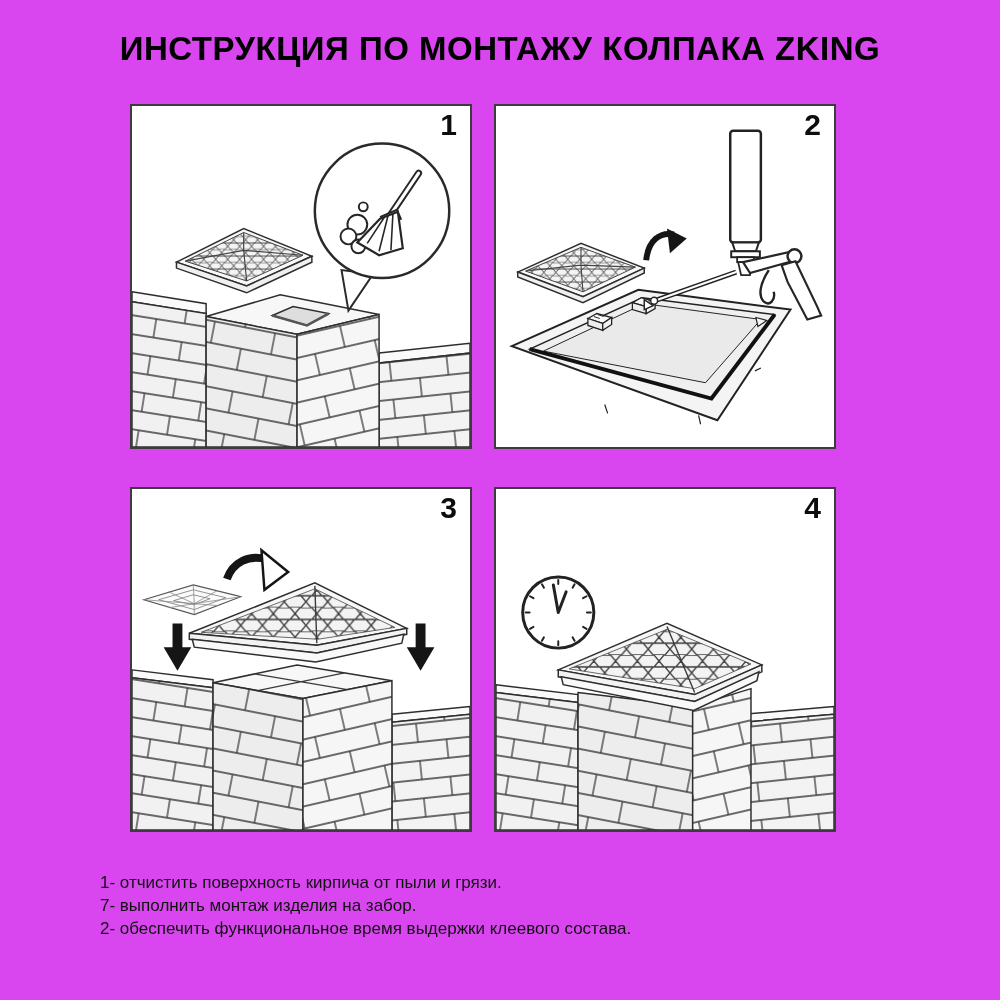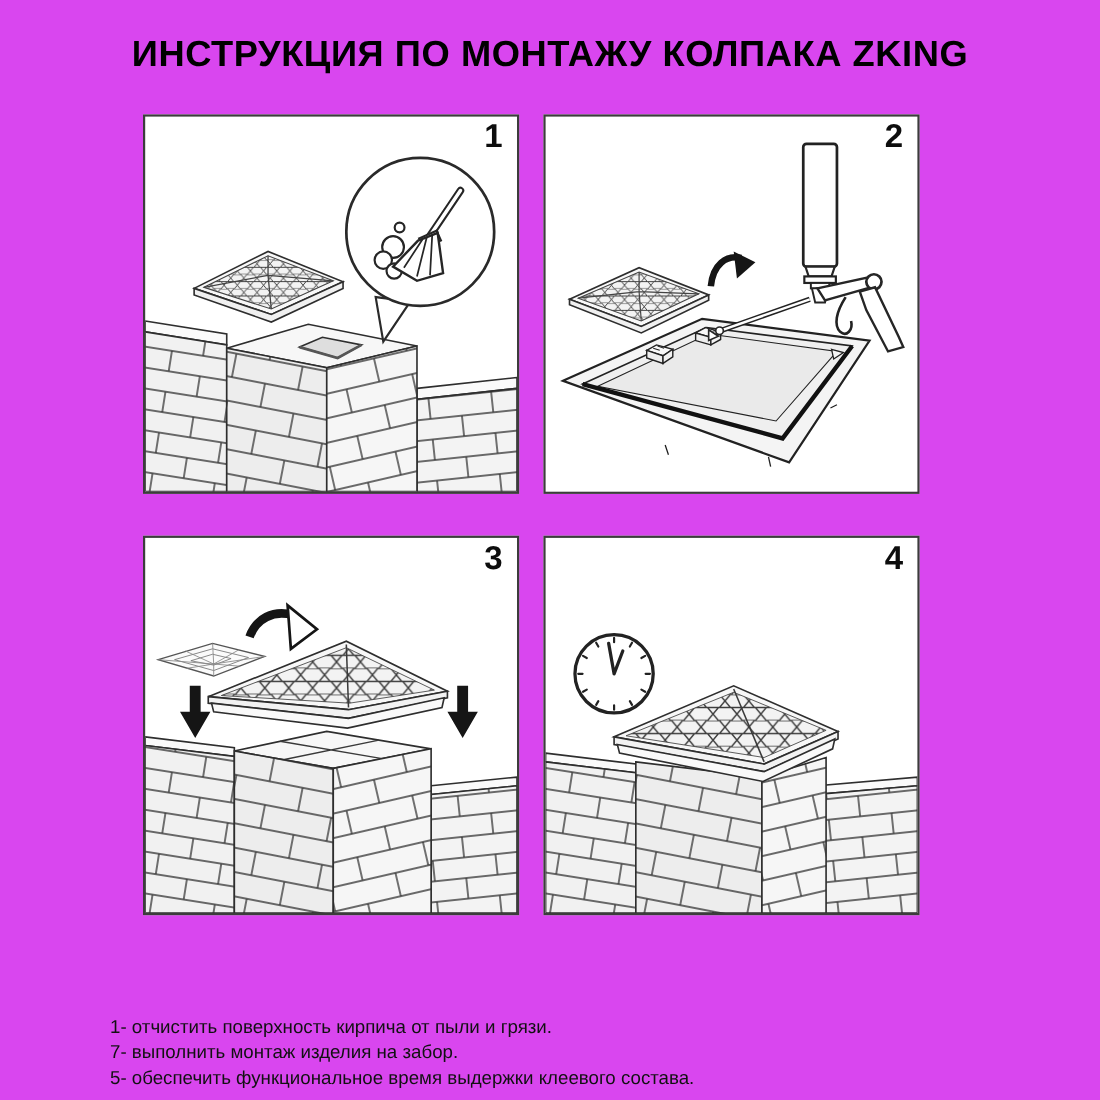--- a/index.html
+++ b/index.html
@@ -6,21 +6,21 @@
   .page{position:relative;width:1000px;height:1000px;background:#d946ef;overflow:hidden;
         font-family:"Liberation Sans",sans-serif;color:#000;}
   .title{position:absolute;top:30px;left:0;width:100%;text-align:center;
          font-size:33px;font-weight:bold;letter-spacing:.5px;white-space:nowrap;}
   .panel{position:absolute;width:342px;height:345px;border:2px solid #3c3c3c;
          background:#fff;box-sizing:border-box;}
   .p1{left:130px;top:104px;} .p2{left:494px;top:104px;}
   .p3{left:130px;top:487px;} .p4{left:494px;top:487px;}
   svg.scene{position:absolute;left:0;top:0;width:100%;height:100%;display:block;}
   .panel-num{position:absolute;top:2px;right:13px;font-size:30px;font-weight:bold;color:#0d0d0d;}
-  .steps{position:absolute;left:100px;top:922px;font-size:17px;line-height:23px;color:#111;}
+  .steps{position:absolute;left:100px;top:871px;font-size:17px;line-height:23px;color:#111;}
   .ln{stroke:#2e2e2e;stroke-width:1.5;}
   .strip{fill:#fafafa;stroke:#2e2e2e;stroke-width:1.5;}
   .wh{fill:#fff;stroke:#262626;}
 </style>
 </head>
 <body>
 
 <svg width="0" height="0" style="position:absolute" aria-hidden="true">
   <defs>
     <pattern id="bw1" patternUnits="userSpaceOnUse" width="58" height="38" patternTransform="rotate(9)">
@@ -231,16 +231,16 @@
                  M37.9,110.5 L34.4,108.5 M48.5,99.9 L46.5,96.4" stroke="#222" stroke-width="2" stroke-linecap="round" fill="none"></path>
         <path d="M63,125 L58,97 M63,125 L71,104" stroke="#222" stroke-width="3" stroke-linecap="round" fill="none"></path>
       </g>
     </svg>
     <span class="panel-num">4</span>
   </div>
 
   <div class="steps">
     <div>1- отчистить поверхность кирпича от пыли и грязи.</div>
     <div>7- выполнить монтаж изделия на забор.</div>
-    <div>5- обеспечить функциональное время выдержки клеевого состава.</div>
+    <div>2- обеспечить функциональное время выдержки клеевого состава.</div>
   </div>
 
 </div>
 
 </body></html>

